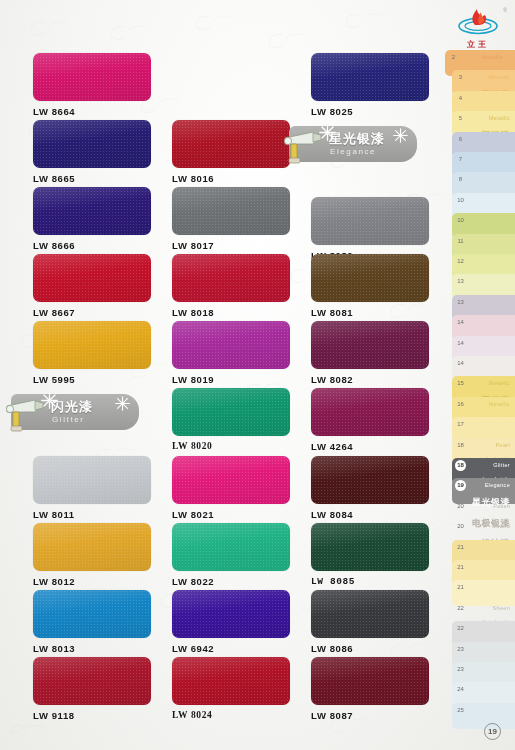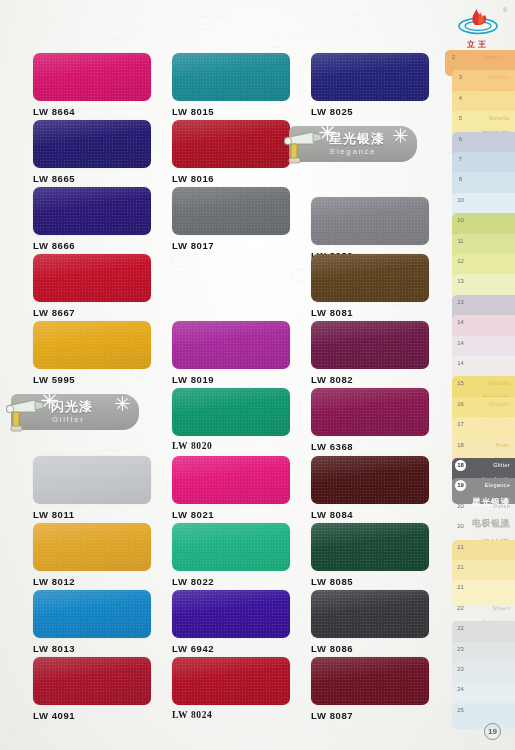--- a/index.html
+++ b/index.html
@@ -195,27 +195,20 @@
   </div>
 
   <div class="grid" id="grid">
       <div class="cell" style="left: 33px; top: 53px;">
         <div class="chip" style="background:#d4156b">
         <div class="flake"></div>
         <div class="sheen"></div>
      </div>
      <div class="code">LW 8664</div>
       </div>
-      <div class="cell" style="left: 172px; top: 53px;">
-        <div class="chip" style="background:#1d8a95">
-        <div class="flake"></div>
-        <div class="sheen"></div>
-     </div>
-     <div class="code">LW 8015</div>
-      </div>
       <div class="cell" style="left: 311px; top: 53px;">
         <div class="chip" style="background:#252478">
         <div class="flake"></div>
         <div class="sheen"></div>
      </div>
      <div class="code">LW 8025</div>
       </div>
       <div class="cell" style="left: 33px; top: 120px;">
         <div class="chip" style="background:#261d72">
         <div class="flake"></div>
@@ -251,20 +244,27 @@
      </div>
      <div class="code">LW 8080</div>
       </div>
       <div class="cell" style="left: 33px; top: 254px;">
         <div class="chip" style="background:#c2122a">
         <div class="flake"></div>
         <div class="sheen"></div>
      </div>
      <div class="code">LW 8667</div>
       </div>
+      <div class="cell" style="left: 172px; top: 254px;">
+        <div class="chip" style="background:#bb1430">
+        <div class="flake"></div>
+        <div class="sheen"></div>
+     </div>
+     <div class="code">LW 8018</div>
+      </div>
       <div class="cell" style="left: 311px; top: 254px;">
         <div class="chip" style="background:#5e4320">
         <div class="flake"></div>
         <div class="sheen"></div>
      </div>
      <div class="code">LW 8081</div>
       </div>
       <div class="cell" style="left: 33px; top: 321px;">
         <div class="chip" style="background:#e3a81b">
         <div class="flake"></div>
@@ -291,21 +291,21 @@
         <div class="flake"></div>
         <div class="sheen"></div>
      </div>
      <div class="code">LW 8020</div>
       </div>
       <div class="cell" style="left: 311px; top: 388px;">
         <div class="chip" style="background:#87194f">
         <div class="flake"></div>
         <div class="sheen"></div>
      </div>
-     <div class="code">LW 6368</div>
+     <div class="code">LW 4264</div>
       </div>
       <div class="cell" style="left: 33px; top: 456px;">
         <div class="chip" style="background:#c5c8cc">
         <div class="flake"></div>
         <div class="sheen"></div>
      </div>
      <div class="code">LW 8011</div>
       </div>
       <div class="cell" style="left: 172px; top: 456px;">
         <div class="chip" style="background:#e21a7b">
@@ -328,21 +328,21 @@
      </div>
      <div class="code">LW 8012</div>
       </div>
       <div class="cell" style="left: 172px; top: 523px;">
         <div class="chip" style="background:#1fb284">
         <div class="flake"></div>
         <div class="sheen"></div>
      </div>
      <div class="code">LW 8022</div>
       </div>
-      <div class="cell" style="left: 311px; top: 523px;">
+      <div class="cell" style="left: 311px; top: 523px; font-family: Liberation Mono, monospace;">
         <div class="chip" style="background:#1b4a34">
         <div class="flake"></div>
         <div class="sheen"></div>
      </div>
      <div class="code">LW 8085</div>
       </div>
       <div class="cell" style="left: 33px; top: 590px;">
         <div class="chip" style="background:#1484c4">
         <div class="flake"></div>
         <div class="sheen"></div>
@@ -361,21 +361,21 @@
         <div class="flake"></div>
         <div class="sheen"></div>
      </div>
      <div class="code">LW 8086</div>
       </div>
       <div class="cell" style="left: 33px; top: 657px;">
         <div class="chip" style="background:#a7162c">
         <div class="flake"></div>
         <div class="sheen"></div>
      </div>
-     <div class="code">LW 4091</div>
+     <div class="code">LW 9118</div>
       </div>
       <div class="cell" style="left: 172px; top: 657px; font-family: Liberation Serif, serif;">
         <div class="chip" style="background:#b01227">
         <div class="flake"></div>
         <div class="sheen"></div>
      </div>
      <div class="code">LW 8024</div>
       </div>
       <div class="cell" style="left: 311px; top: 657px;">
         <div class="chip" style="background:#6c1526">

